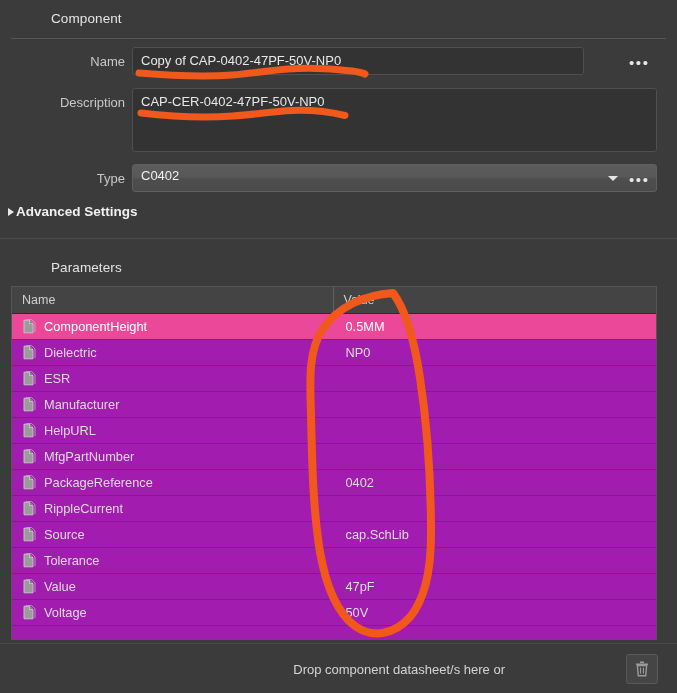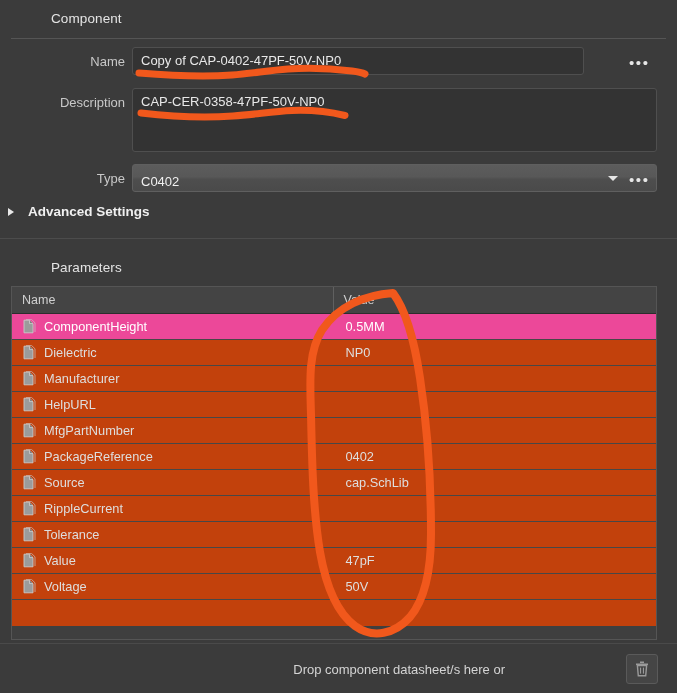--- a/index.html
+++ b/index.html
@@ -57,21 +57,21 @@
   #field-name {
     left: 132px; top: 47px; width: 452px; height: 28px;
     padding: 5px 8px;
   }
   #field-description {
     left: 132px; top: 88px; width: 525px; height: 64px;
     padding: 5px 8px;
   }
   #field-type {
     left: 132px; top: 164px; width: 525px; height: 28px;
-    padding: 9px 8px;
+    padding: 3px 8px;
     background: linear-gradient(to bottom, #5c5c5c 0%, #585858 45%, #4e4e4e 55%, #4a4a4a 100%);
     border: 1px solid #5f5f5f;
     color: #f0f0f0;
   }
 
   .ellipsis-btn {
     position: absolute;
     font-size: 15px;
     letter-spacing: 1.6px;
     color: #e6e6e6;
@@ -94,21 +94,21 @@
   
   #advanced-settings {
     position: absolute;
     left: 8px; top: 204px;
     font-size: 13.5px;
     font-weight: bold;
     color: #f0f0f0;
     cursor: pointer;
     display: flex;
     align-items: center;
-    gap: 14px;
+    gap: 2px;
   }
   .tri-right {
     width: 0; height: 0;
     border-top: 4.5px solid transparent;
     border-bottom: 4.5px solid transparent;
     border-left: 6px solid #e8e8e8;
   }
 
   
   #parameters-title { left: 11px; top: 260px; }
@@ -139,21 +139,21 @@
   }
   #hcell-name  { width: 321px; }
   #hcell-value { width: 324px; border-left: 1px solid #606060; }
 
   .prow {
     position: relative;
     height: 26px;
     display: flex;
     align-items: center;
     border-bottom: 1px solid #474747;
-    background: #c2410c;
+    background: #a21caf;
     cursor: default;
   }
   .prow.selected { background: #ec4899; }
   .prow.blank { border-bottom: none; }
 
   .pcell-name {
     width: 321px;
     display: flex;
     align-items: center;
     gap: 8px;
@@ -232,21 +232,21 @@
 <div id="root">
 
   <div class="section-title" id="component-title">Component</div>
   <div class="hrule" id="component-rule"></div>
 
   <div class="field-label" id="label-name">Name</div>
   <div class="textbox" id="field-name">Copy of CAP-0402-47PF-50V-NP0</div>
   <div class="ellipsis-btn" id="name-ellipsis">•••</div>
 
   <div class="field-label" id="label-description">Description</div>
-  <div class="textbox" id="field-description">CAP-CER-0358-47PF-50V-NP0</div>
+  <div class="textbox" id="field-description">CAP-CER-0402-47PF-50V-NP0</div>
 
   <div class="field-label" id="label-type">Type</div>
   <div class="textbox" id="field-type">C0402</div>
   <div class="caret-down" id="type-caret"></div>
   <div class="ellipsis-btn" id="type-ellipsis">•••</div>
 
   <div id="advanced-settings">
     <span class="tri-right"></span>
     <span>Advanced Settings</span>
   </div>
@@ -282,20 +282,31 @@
           </div>
           <div class="pcell-value">NP0</div>
         </div>
         <div class="prow">
           <div class="pcell-name">
             <svg class="doc-icon" width="13" height="15" viewBox="0 0 13 15">
               <path d="M1 1.2 h5.5 L10 4.6 v9.2 h-9 z" fill="#9b9b9b" stroke="#c9c9c9" stroke-width="0.9"></path>
               <path d="M6.5 1.2 v3.4 h3.5" fill="#7e7e7e" stroke="#c9c9c9" stroke-width="0.9"></path>
               <path d="M3 0.4 h5.5 L12 3.8 v9.2" fill="none" stroke="#c9c9c9" stroke-width="0.9" opacity="0.75"></path>
             </svg>
+            <span>ESR</span>
+          </div>
+          <div class="pcell-value"></div>
+        </div>
+        <div class="prow">
+          <div class="pcell-name">
+            <svg class="doc-icon" width="13" height="15" viewBox="0 0 13 15">
+              <path d="M1 1.2 h5.5 L10 4.6 v9.2 h-9 z" fill="#9b9b9b" stroke="#c9c9c9" stroke-width="0.9"></path>
+              <path d="M6.5 1.2 v3.4 h3.5" fill="#7e7e7e" stroke="#c9c9c9" stroke-width="0.9"></path>
+              <path d="M3 0.4 h5.5 L12 3.8 v9.2" fill="none" stroke="#c9c9c9" stroke-width="0.9" opacity="0.75"></path>
+            </svg>
             <span>Manufacturer</span>
           </div>
           <div class="pcell-value"></div>
         </div>
         <div class="prow">
           <div class="pcell-name">
             <svg class="doc-icon" width="13" height="15" viewBox="0 0 13 15">
               <path d="M1 1.2 h5.5 L10 4.6 v9.2 h-9 z" fill="#9b9b9b" stroke="#c9c9c9" stroke-width="0.9"></path>
               <path d="M6.5 1.2 v3.4 h3.5" fill="#7e7e7e" stroke="#c9c9c9" stroke-width="0.9"></path>
               <path d="M3 0.4 h5.5 L12 3.8 v9.2" fill="none" stroke="#c9c9c9" stroke-width="0.9" opacity="0.75"></path>
@@ -326,34 +337,34 @@
           </div>
           <div class="pcell-value">0402</div>
         </div>
         <div class="prow">
           <div class="pcell-name">
             <svg class="doc-icon" width="13" height="15" viewBox="0 0 13 15">
               <path d="M1 1.2 h5.5 L10 4.6 v9.2 h-9 z" fill="#9b9b9b" stroke="#c9c9c9" stroke-width="0.9"></path>
               <path d="M6.5 1.2 v3.4 h3.5" fill="#7e7e7e" stroke="#c9c9c9" stroke-width="0.9"></path>
               <path d="M3 0.4 h5.5 L12 3.8 v9.2" fill="none" stroke="#c9c9c9" stroke-width="0.9" opacity="0.75"></path>
             </svg>
+            <span>RippleCurrent</span>
+          </div>
+          <div class="pcell-value"></div>
+        </div>
+        <div class="prow">
+          <div class="pcell-name">
+            <svg class="doc-icon" width="13" height="15" viewBox="0 0 13 15">
+              <path d="M1 1.2 h5.5 L10 4.6 v9.2 h-9 z" fill="#9b9b9b" stroke="#c9c9c9" stroke-width="0.9"></path>
+              <path d="M6.5 1.2 v3.4 h3.5" fill="#7e7e7e" stroke="#c9c9c9" stroke-width="0.9"></path>
+              <path d="M3 0.4 h5.5 L12 3.8 v9.2" fill="none" stroke="#c9c9c9" stroke-width="0.9" opacity="0.75"></path>
+            </svg>
             <span>Source</span>
           </div>
           <div class="pcell-value">cap.SchLib</div>
-        </div>
-        <div class="prow">
-          <div class="pcell-name">
-            <svg class="doc-icon" width="13" height="15" viewBox="0 0 13 15">
-              <path d="M1 1.2 h5.5 L10 4.6 v9.2 h-9 z" fill="#9b9b9b" stroke="#c9c9c9" stroke-width="0.9"></path>
-              <path d="M6.5 1.2 v3.4 h3.5" fill="#7e7e7e" stroke="#c9c9c9" stroke-width="0.9"></path>
-              <path d="M3 0.4 h5.5 L12 3.8 v9.2" fill="none" stroke="#c9c9c9" stroke-width="0.9" opacity="0.75"></path>
-            </svg>
-            <span>RippleCurrent</span>
-          </div>
-          <div class="pcell-value"></div>
         </div>
         <div class="prow">
           <div class="pcell-name">
             <svg class="doc-icon" width="13" height="15" viewBox="0 0 13 15">
               <path d="M1 1.2 h5.5 L10 4.6 v9.2 h-9 z" fill="#9b9b9b" stroke="#c9c9c9" stroke-width="0.9"></path>
               <path d="M6.5 1.2 v3.4 h3.5" fill="#7e7e7e" stroke="#c9c9c9" stroke-width="0.9"></path>
               <path d="M3 0.4 h5.5 L12 3.8 v9.2" fill="none" stroke="#c9c9c9" stroke-width="0.9" opacity="0.75"></path>
             </svg>
             <span>Tolerance</span>
           </div>

